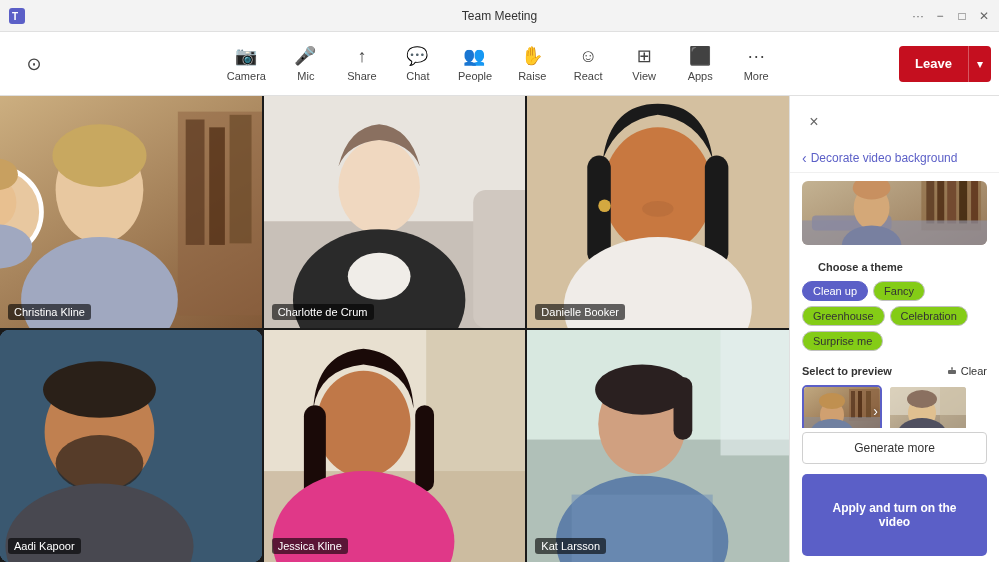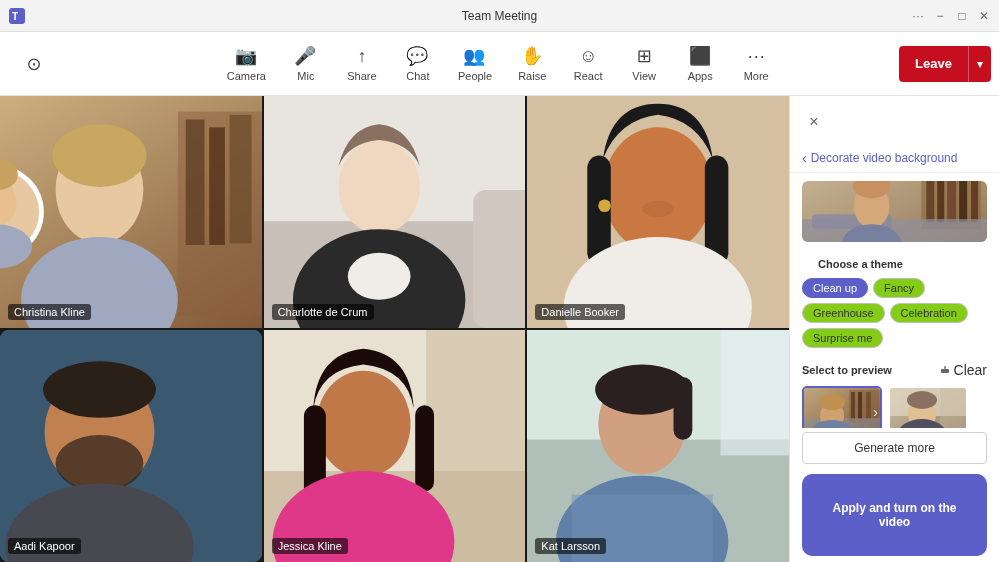--- a/index.html
+++ b/index.html
@@ -177,21 +177,21 @@
       padding: 6px 12px 4px;
     }
     .select-label-text { font-size: 11px; font-weight: 600; color: #333; }
     .clear-btn {
       display: flex;
       align-items: center;
       gap: 3px;
       background: none;
       border: none;
       cursor: pointer;
-      font-size: 14px;
+      font-size: 11px;
       color: #333;
     }
 
     .preview-thumbnails {
       display: flex;
       gap: 6px;
       padding: 4px 12px 8px;
       overflow-x: auto;
     }
     .thumb {
@@ -224,21 +224,21 @@
       font-size: 12px;
       cursor: pointer;
       color: #333;
       font-weight: 500;
     }
 
     .apply-btn {
       margin: 6px 12px;
       padding: 27px;
       border: none;
-      border-radius: 10px;
+      border-radius: 5px;
       background: #5b5fc7;
       font-size: 12px;
       cursor: pointer;
       color: white;
       font-weight: 600;
     }
 
     
     .teams-logo {
       width: 18px;

